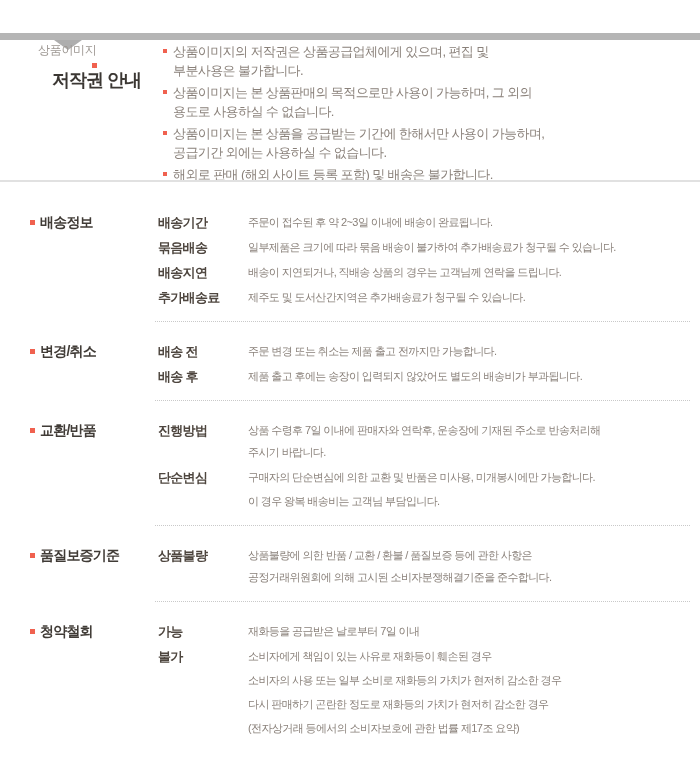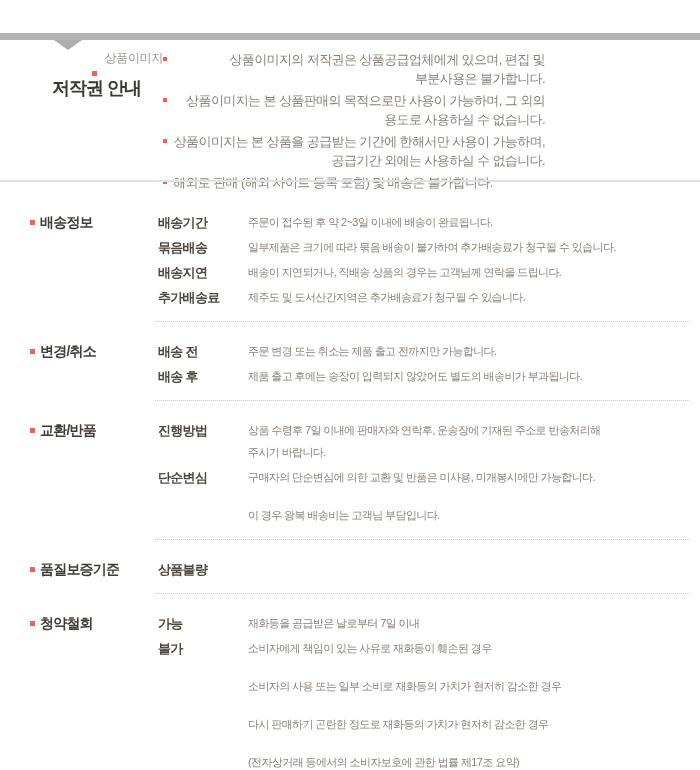--- a/index.html
+++ b/index.html
@@ -13,23 +13,23 @@
   
   .top-bar { position: absolute; left: 0; top: 33px; width: 700px; height: 7px; background: #b5b5b5; }
   .pointer {
     position: absolute; left: 54px; top: 40px; width: 0; height: 0;
     border-left: 14px solid transparent; border-right: 14px solid transparent;
     border-top: 10px solid #aeaeae;
   }
 
   
   .copyright {
-    position: absolute; left: 0; top: 45px; width: 555px;
+    position: absolute; left: 0; top: 37px; width: 555px;
     box-sizing: border-box; padding: 5px 10px 0 30px;
-    display: flex; align-items: flex-start; text-align: right;
+    display: flex; align-items: flex-start;
   }
   .cp-left { width: 133px; flex: 0 0 133px; }
   .eyebrow { font-size: 12px; color: #9c9691; letter-spacing: -0.3px; line-height: 16px; padding-left: 8px; }
   .cp-title-row { display: flex; align-items: center; margin-top: 4px; flex-direction: column; }
   .cp-title { font-size: 18px; font-weight: bold; color: #3b3733; margin: 0; letter-spacing: -1px; line-height: 24px; }
   .bullet { display: inline-block; background: #f0614f; flex: 0 0 auto; }
   .bullet.lg { width: 5px; height: 5px; margin-right: 5px; margin-top: 1px; }
   .bullet.sm { width: 4px; height: 4px; margin-right: 6px; margin-top: 7px; }
   .bullet.md { width: 5px; height: 5px; margin-right: 5px; margin-top: 7px; }
   .cp-list { list-style: none; margin: 0; padding: 0; flex: 1 1 auto; max-width: 527px; }
@@ -51,21 +51,21 @@
   .rows { flex: 1 1 auto; }
   .row { display: flex; align-items: flex-start; }
   .row + .row { margin-top: 6px; }
   .row-label {
     width: 93px; flex: 0 0 93px; box-sizing: border-box; padding-left: 3px;
     font-size: 13px; font-weight: bold; color: #4e463f; letter-spacing: -0.7px; line-height: 19px;
   }
   .row-lines { flex: 1 1 auto; }
   .line { font-size: 11px; color: #8a817a; letter-spacing: -0.6px; line-height: 19px; word-break: keep-all; }
   .line + .line { margin-top: 3px; }
-  .rows .spread .line + .line { margin-top: 19px; }
+  .rows .spread .line + .line { margin-top: 5px; }
 
   .dotted-divider {
     height: 0; border-top: 1px dotted #c9c9c9;
     margin: 14px 0 20px 125px;
   }
 </style>
 </head>
 <body>
 
 <div class="page">
@@ -189,20 +189,24 @@
     <div class="dotted-divider"></div>
 
     <section class="policy-section">
       <div class="sec-title-wrap">
         <span class="bullet md"></span>
         <h3 class="sec-title">품질보증기준</h3>
       </div>
       <div class="rows">
         <div class="row">
           <div class="row-label">상품불량</div>
+          <div class="row-lines">
+            <div class="line">상품불량에 의한 반품 / 교환 / 환불 / 품질보증 등에 관한 사항은</div>
+            <div class="line">공정거래위원회에 의해 고시된 소비자분쟁해결기준을 준수합니다.</div>
+          </div>
         </div>
       </div>
     </section>
 
     <div class="dotted-divider"></div>
 
     <section class="policy-section">
       <div class="sec-title-wrap">
         <span class="bullet md"></span>
         <h3 class="sec-title">청약철회</h3>

